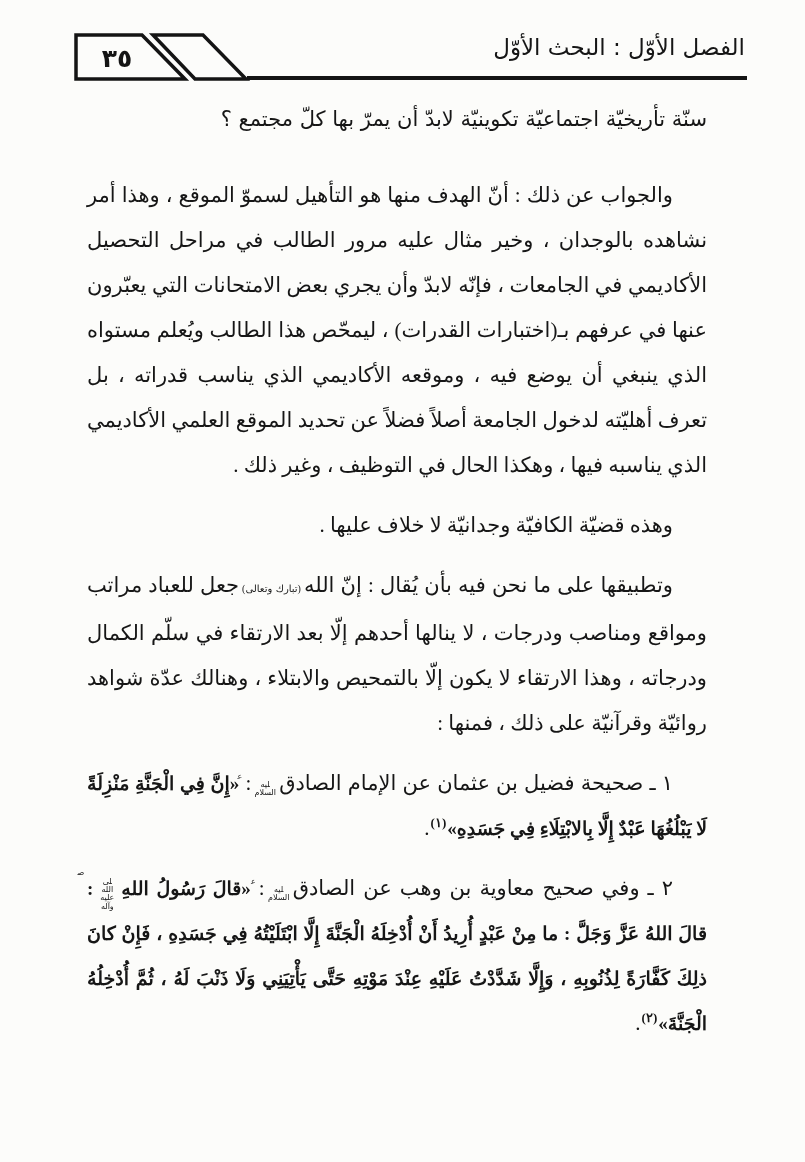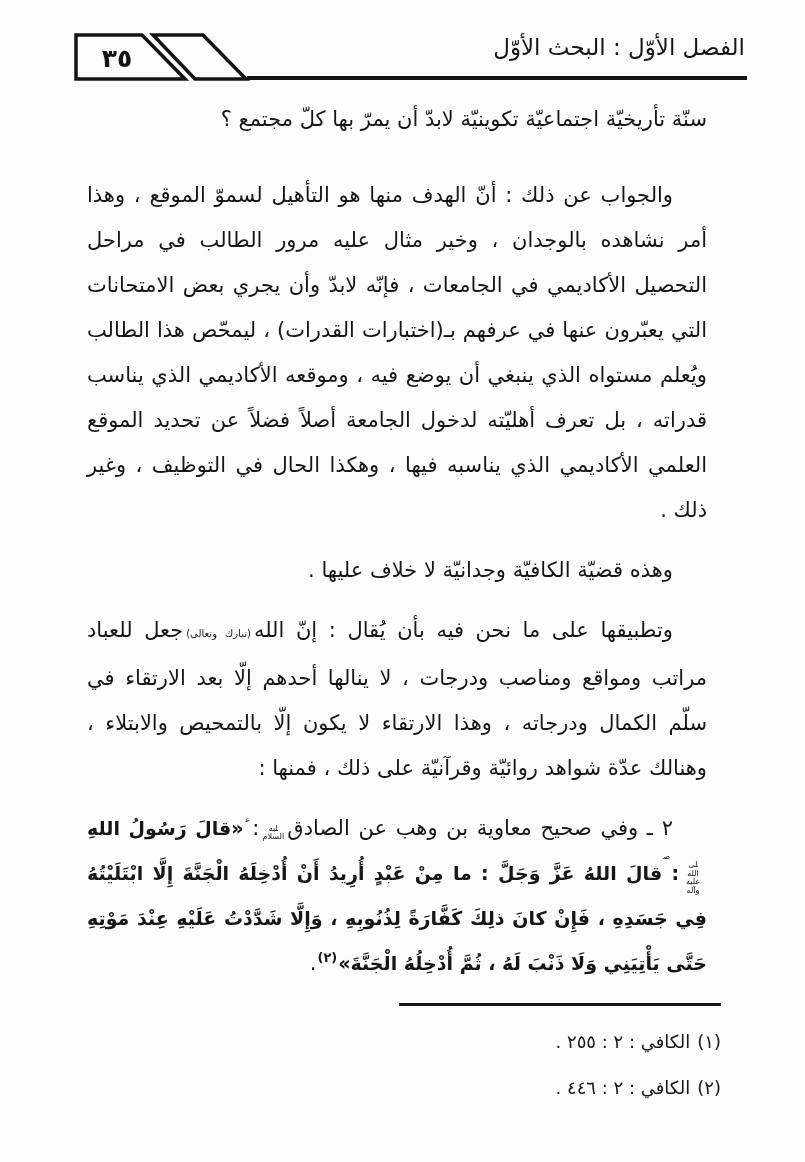--- a/index.html
+++ b/index.html
@@ -18,21 +18,21 @@
   }
   .badge-svg{position:absolute;left:73px;top:27px;}
   .badge-num{font-family:"DejaVu Sans",sans-serif;font-weight:bold;}
   
   .body-text{
     position:absolute;top:97px;right:86px;left:87px;
     direction:rtl;text-align:justify;font-size:21px;line-height:45px;
   }
   .body-text p{margin:0 12px 15px 0;}
   p.p-first{margin-bottom:31px;}
-  .indent{text-indent:34px;}
+  .indent{text-indent:34px;font-family:Liberation Serif, serif;}
   .hadith{font-weight:bold;font-size:19px;}
   .small-paren{font-size:10px;margin:0 3px;}
   .honorific{
     display:inline-block;width:22px;font-size:8px;line-height:1.05;
     text-align:center;vertical-align:middle;margin:0 3px;font-weight:normal;
     white-space:normal;word-break:break-word;
   }
   sup.fref{font-size:13px;font-weight:bold;line-height:0;vertical-align:super;margin:0 1px;}
   
   .footnotes{
@@ -60,24 +60,20 @@
   <div class="body-text">
 
     <p class="p-first"><span>سنّة تأريخيّة اجتماعيّة تكوينيّة لابدّ أن يمرّ بها كلّ مجتمع ؟</span></p>
 
     <p class="indent"><span>والجواب عن ذلك : أنّ الهدف منها هو التأهيل لسموّ الموقع ، وهذا أمر نشاهده بالوجدان ، وخير مثال عليه مرور الطالب في مراحل التحصيل الأكاديمي في الجامعات ، فإنّه لابدّ وأن يجري بعض الامتحانات التي يعبّرون عنها في عرفهم بـ(اختبارات القدرات) ، ليمحّص هذا الطالب ويُعلم مستواه الذي ينبغي أن يوضع فيه ، وموقعه الأكاديمي الذي يناسب قدراته ، بل تعرف أهليّته لدخول الجامعة أصلاً فضلاً عن تحديد الموقع العلمي الأكاديمي الذي يناسبه فيها ، وهكذا الحال في التوظيف ، وغير ذلك .</span></p>
 
     <p class="indent"><span>وهذه قضيّة الكافيّة وجدانيّة لا خلاف عليها .</span></p>
 
     <p class="indent"><span>وتطبيقها على ما نحن فيه بأن يُقال : إنّ الله</span><span class="small-paren">(تبارك وتعالى)</span><span>جعل للعباد مراتب ومواقع ومناصب ودرجات ، لا ينالها أحدهم إلّا بعد الارتقاء في سلّم الكمال ودرجاته ، وهذا الارتقاء لا يكون إلّا بالتمحيص والابتلاء ، وهنالك عدّة شواهد روائيّة وقرآنيّة على ذلك ، فمنها :</span></p>
 
+    <p class="indent"><span>١ ـ صحيحة فضيل بن عثمان عن الإمام الصادق</span><span class="honorific">عليه السلام</span><span>:</span> <span class="hadith">«إِنَّ فِي الْجَنَّةِ مَنْزِلَةً لَا يَبْلُغُهَا عَبْدٌ إِلَّا بِالابْتِلَاءِ فِي جَسَدِهِ»</span><sup class="fref">(١)</sup><span>.</span></p>
 
     <p class="indent"><span>٢ ـ وفي صحيح معاوية بن وهب عن الصادق</span><span class="honorific">عليه السلام</span><span>:</span> <span class="hadith">«قالَ رَسُولُ اللهِ</span><span class="honorific">صلى الله عليه وآله</span><span class="hadith">: قالَ اللهُ عَزَّ وَجَلَّ : ما مِنْ عَبْدٍ أُرِيدُ أَنْ أُدْخِلَهُ الْجَنَّةَ إِلَّا ابْتَلَيْتُهُ فِي جَسَدِهِ ، فَإِنْ كانَ ذلِكَ كَفَّارَةً لِذُنُوبِهِ ، وَإِلَّا شَدَّدْتُ عَلَيْهِ عِنْدَ مَوْتِهِ حَتَّى يَأْتِيَنِي وَلَا ذَنْبَ لَهُ ، ثُمَّ أُدْخِلُهُ الْجَنَّةَ»</span><sup class="fref">(٢)</sup><span>.</span></p>
 
   </div>
 
-  <div class="footnotes">
-    <div class="footnote-rule"></div>
-    <div class="fn"><span class="fn-marker">(١)</span><span>الكافي : ٢ : ٢٥٥ .</span></div>
-    <div class="fn"><span class="fn-marker">(٢)</span><span>الكافي : ٢ : ٤٤٦ .</span></div>
-  </div>
 
 </div>
 
 </body></html>

